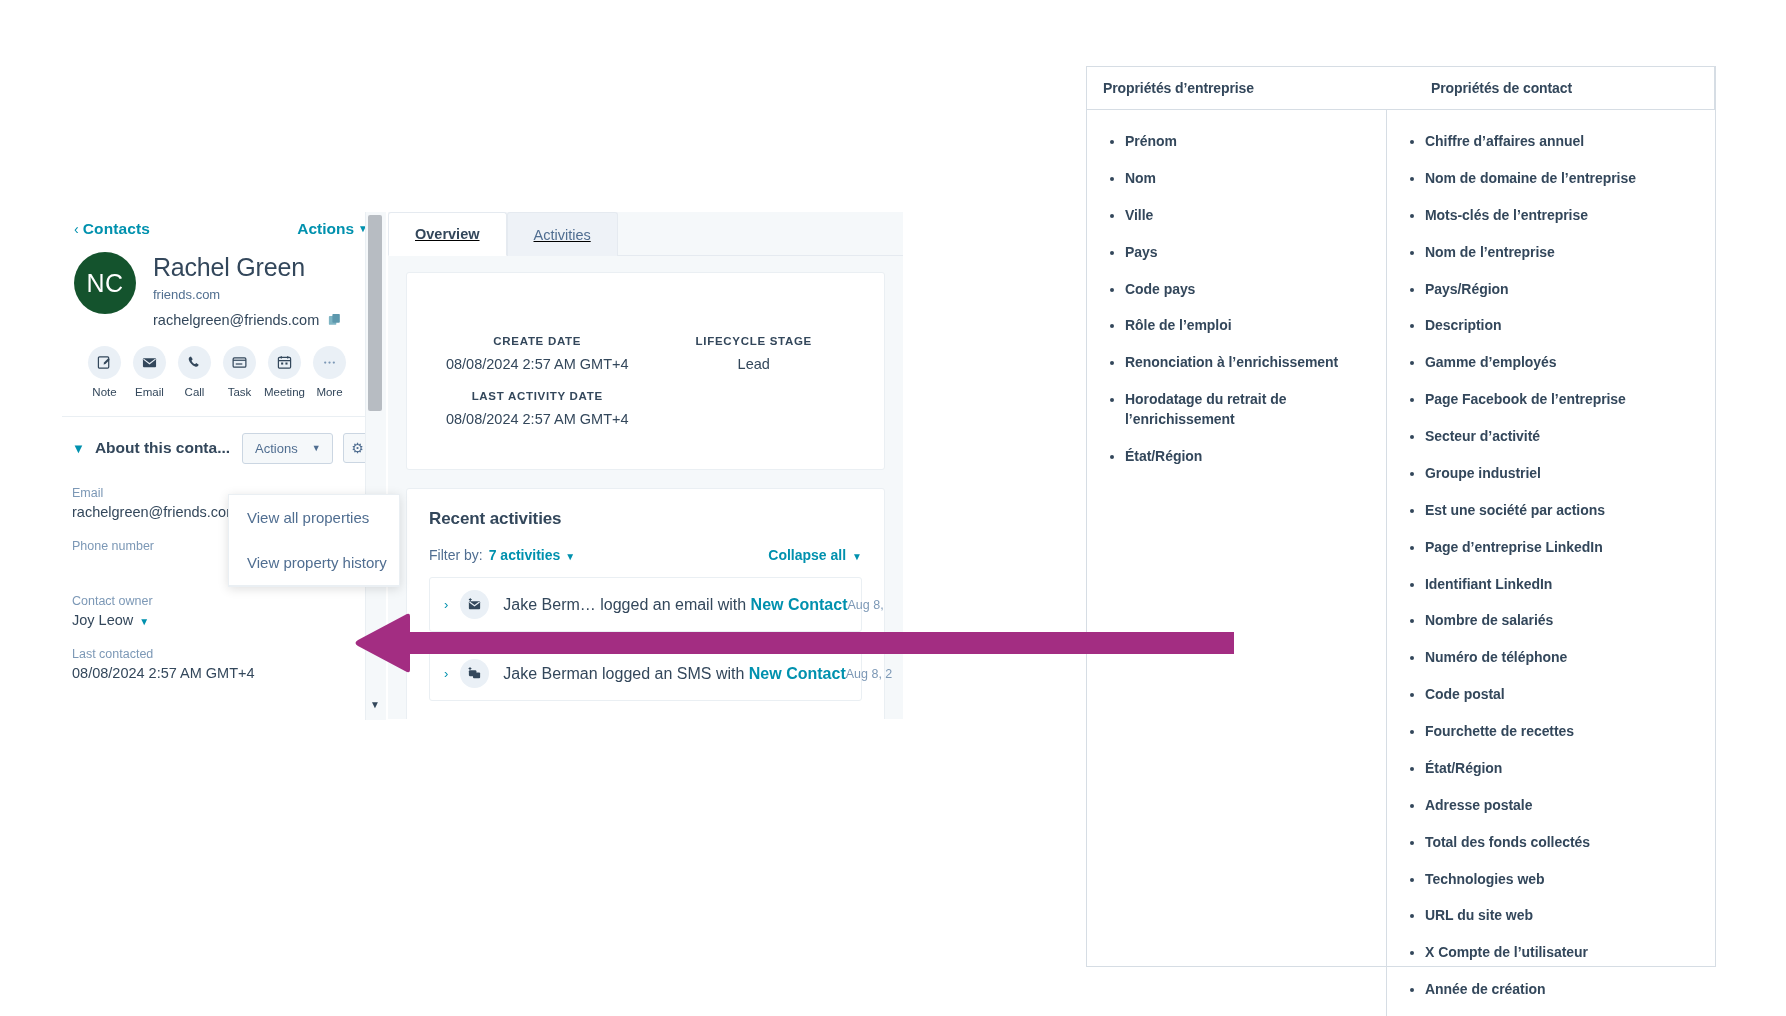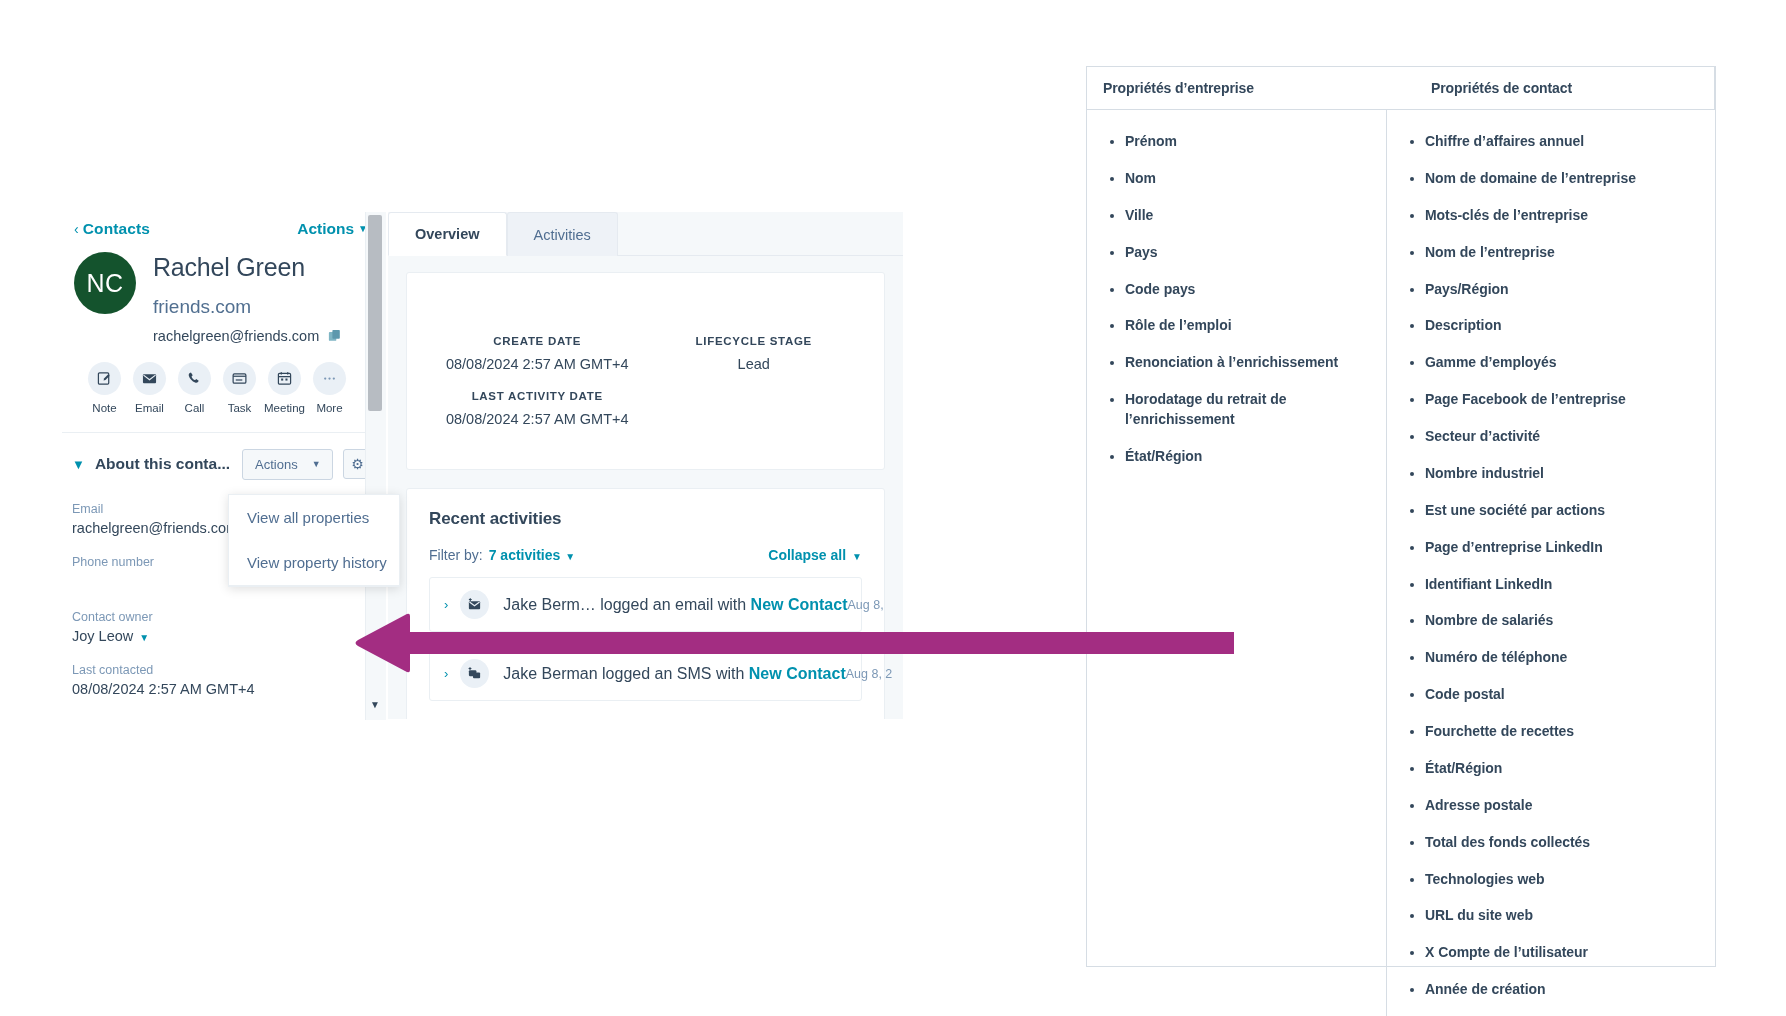--- a/index.html
+++ b/index.html
@@ -56,21 +56,21 @@
     width: 62px; height: 62px; border-radius: 50%;
     background: #14532d; color: #ffffff;
     display: flex; align-items: center; justify-content: center;
     font-size: 25px; letter-spacing: .5px; flex: none;
   }
   .contact-meta { padding-left: 17px; padding-top: 1px; }
   .contact-name {
     font-size: 25px; color: #33475b; line-height: 1.15;
     letter-spacing: -.2px;
   }
-  .contact-domain { font-size: 19px; color: #516f90; margin-top: 14px; }
+  .contact-domain { font-size: 13px; color: #516f90; margin-top: 5px; }
   .contact-email-row { display: flex; align-items: center; margin-top: 10px; }
   .contact-email { font-size: 14.5px; color: #33475b; }
   .copy-icon { margin-left: 9px; color: #7fb5c4; display: inline-flex; }
 
   .quick-actions { display: flex; padding: 18px 0 0 22px; }
   .qa { width: 41px; text-align: center; margin-right: 4px; }
   .qa-circle {
     width: 33px; height: 33px; border-radius: 50%;
     background: #eaf0f6; color: #33475b;
     display: flex; align-items: center; justify-content: center;
@@ -128,20 +128,21 @@
   
   #main {
     position: absolute; left: 388px; top: 212px;
     width: 515px; height: 507px;
     overflow: hidden;
   }
   .tabbar {
     display: flex; height: 44px;
     background: #f5f8fa;
     border-bottom: 1px solid #e5eaf0;
+    text-decoration: underline;
   }
   .tab {
     padding: 0 26px; height: 44px;
     display: flex; align-items: center;
     font-size: 14.5px; color: #506e91;
   }
   .tab.active {
     background: #ffffff; color: #33475b; font-weight: bold;
     border-top: 1px solid #e5eaf0;
     border-left: 1px solid #e5eaf0;
@@ -464,21 +465,21 @@
         <ul id="company-list">
             <li>Chiffre d’affaires annuel</li>
             <li>Nom de domaine de l’entreprise</li>
             <li>Mots-clés de l’entreprise</li>
             <li>Nom de l’entreprise</li>
             <li>Pays/Région</li>
             <li>Description</li>
             <li>Gamme d’employés</li>
             <li>Page Facebook de l’entreprise</li>
             <li>Secteur d’activité</li>
-            <li>Nombre industriel</li>
+            <li>Groupe industriel</li>
             <li>Est une société par actions</li>
             <li>Page d’entreprise LinkedIn</li>
             <li>Identifiant LinkedIn</li>
             <li>Nombre de salariés</li>
             <li>Numéro de téléphone</li>
             <li>Code postal</li>
             <li>Fourchette de recettes</li>
             <li>État/Région</li>
             <li>Adresse postale</li>
             <li>Total des fonds collectés</li>

